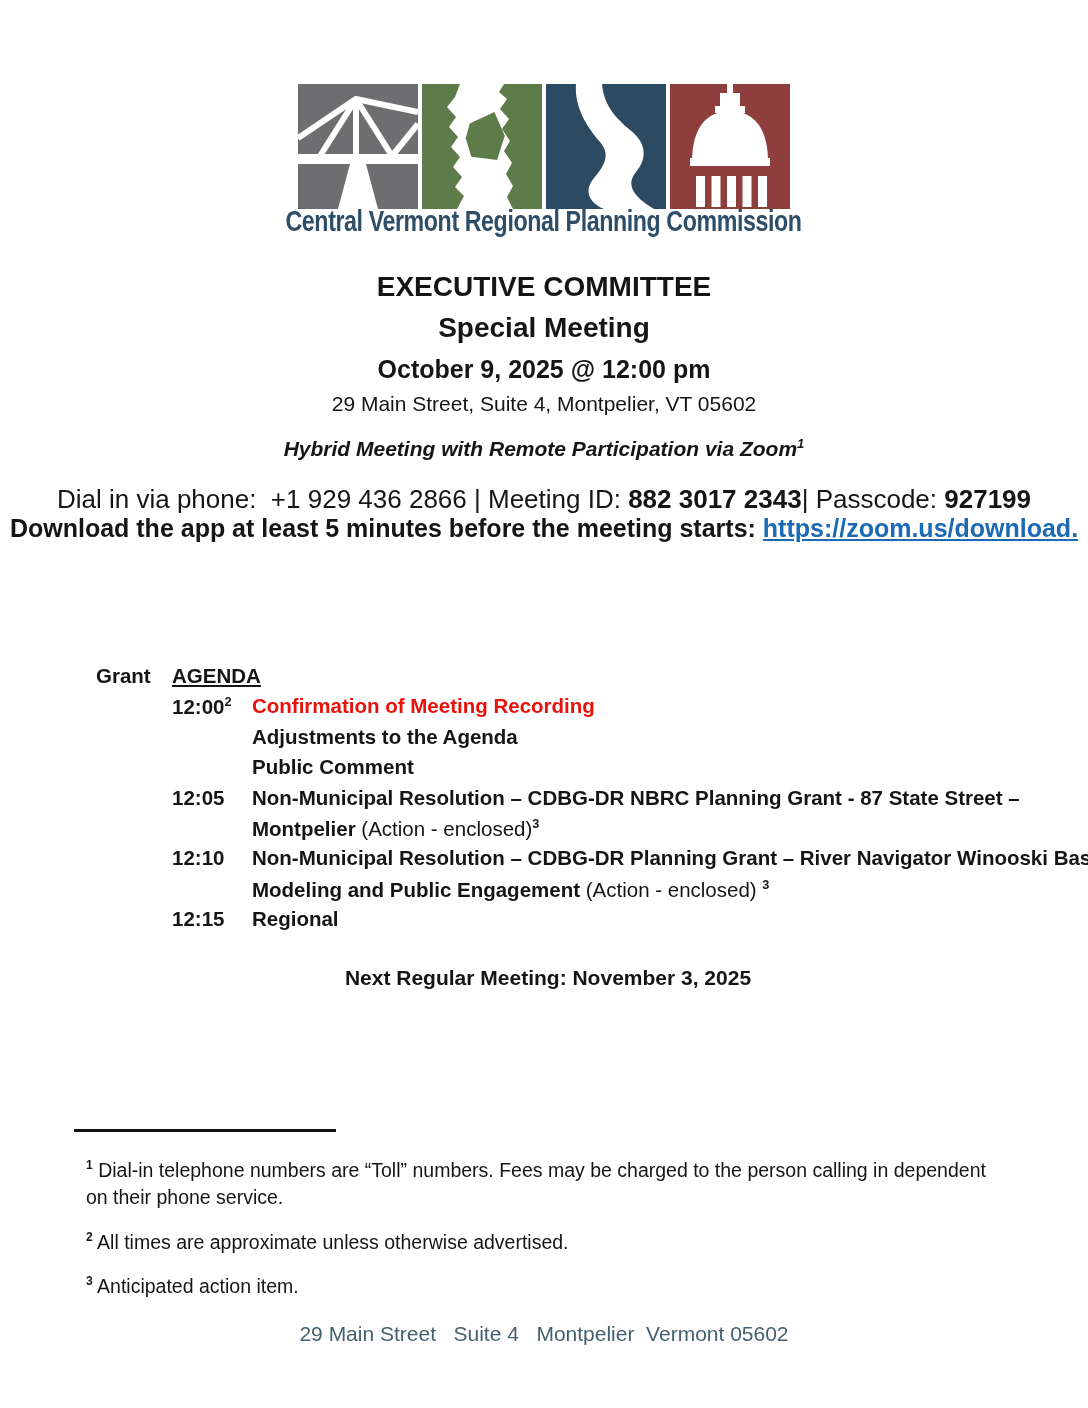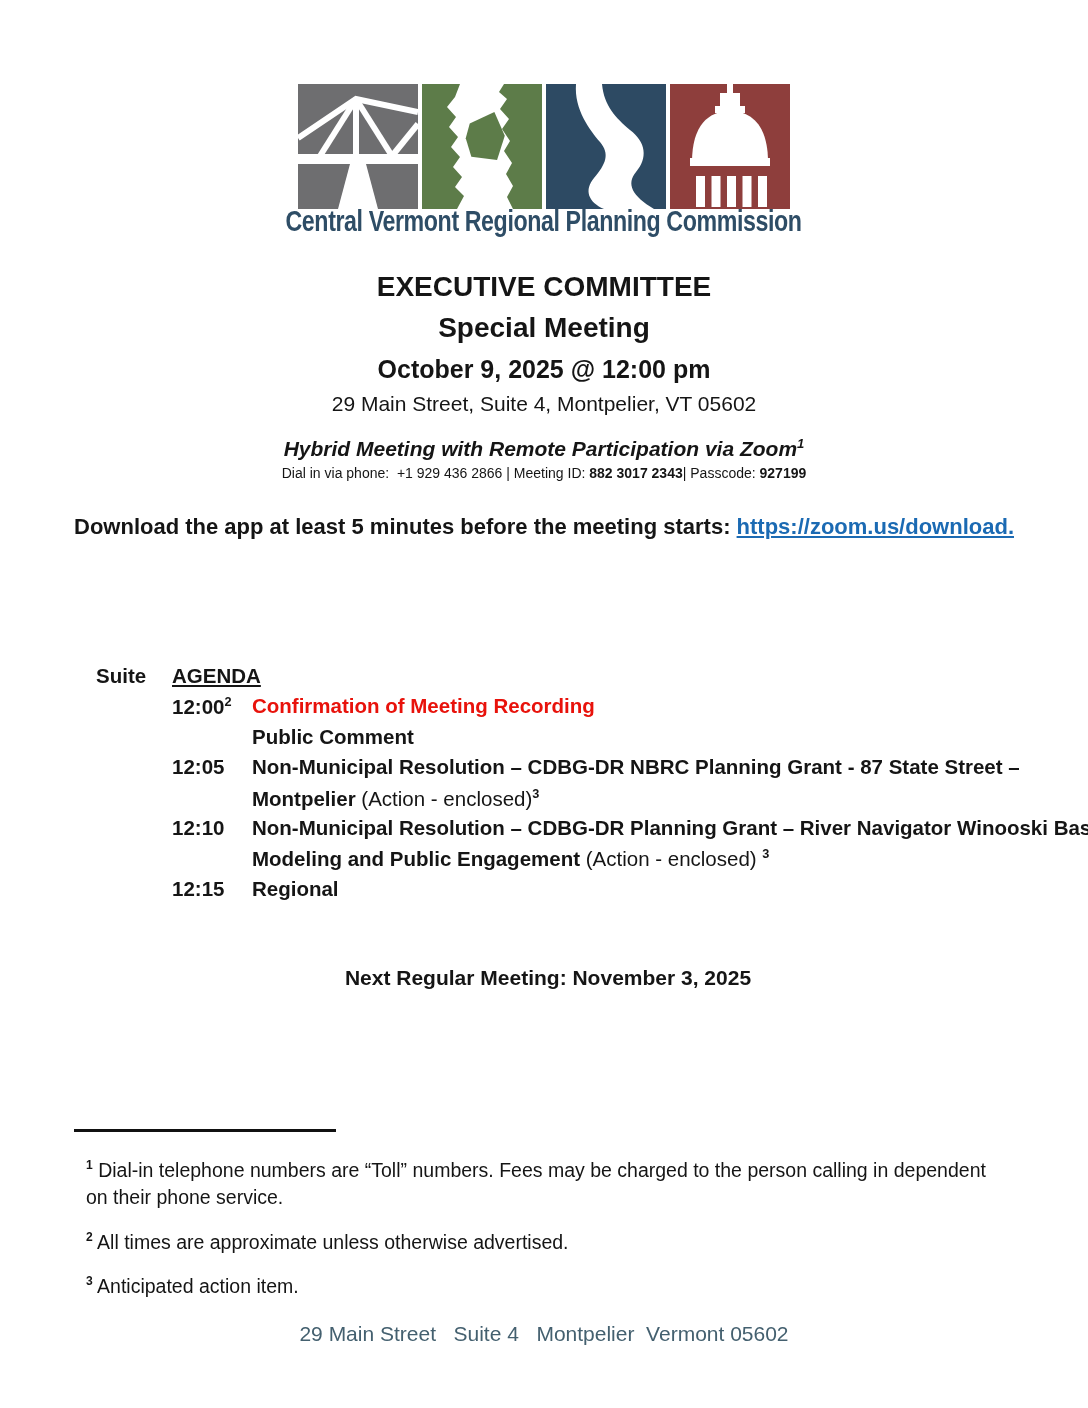--- a/index.html
+++ b/index.html
@@ -14,22 +14,22 @@
   .wordmark span { display:inline-block; transform:scaleX(0.80); transform-origin:center; white-space:nowrap; }
 
   
   .cline { position:absolute; left:0; width:100%; text-align:center; white-space:pre-wrap; }
   .t-exec   { top:271px; font-size:28px; font-weight:bold; }
   .t-sub    { top:312px; font-size:28px; font-weight:bold; }
   .t-date   { top:355px; font-size:25px; font-weight:bold; }
   .t-addr   { top:392px; font-size:21px; }
   .t-hybrid { top:436px; font-size:21px; font-weight:bold; font-style:italic; }
   .t-url    { top:453px; font-size:20.5px; }
-  .t-dial   { top:465px; font-size:14px; }
-  .t-dl     { top:514px; font-size:22px; font-weight:bold; }
+  .t-dial   { top:484px; font-size:26px; }
+  .t-dl     { top:514px; font-size:25px; font-weight:bold; }
   a.doclink { color:#1b6ab3; text-decoration:underline; cursor:pointer; }
   .bold { font-weight:bold; }
   sup { font-size:0.62em; font-weight:bold; }
 
   
   .agenda { position:absolute; left:96px; top:664px; width:992px; font-size:20.5px; font-weight:bold; }
   .arow { position:relative; height:30.4px; }
   .col-page { position:absolute; left:0; }
   .col-time { position:absolute; left:76px; }
   .col-text { position:absolute; left:156px; white-space:nowrap; }
@@ -97,26 +97,29 @@
   <div class="cline t-exec">EXECUTIVE COMMITTEE</div>
   <div class="cline t-sub">Special Meeting</div>
   <div class="cline t-date">October 9, 2025 @ 12:00 pm</div>
   <div class="cline t-addr">29 Main Street, Suite 4, Montpelier, VT 05602</div>
   <div class="cline t-hybrid"><span>Hybrid Meeting with Remote Participation via Zoom</span><sup>1</sup></div>
   <div class="cline t-dial"><span>Dial in via phone:  +1 929 436 2866 | Meeting ID: </span><span class="bold">882 3017 2343</span><span>| Passcode: </span><span class="bold">927199</span></div>
   <div class="cline t-dl"><span>Download the app at least 5 minutes before the meeting starts: </span><a class="doclink">https://zoom.us/download.</a></div>
 
   <div class="agenda">
     <div class="arow">
-      <span class="col-page">Suite</span>
+      <span class="col-page">Grant</span>
       <span class="col-time agenda-heading">AGENDA</span>
     </div>
     <div class="arow">
       <span class="col-time"><span>12:00</span><sup>2</sup></span>
       <span class="col-text red">Confirmation of Meeting Recording</span>
+    </div>
+    <div class="arow">
+      <span class="col-text">Adjustments to the Agenda</span>
     </div>
     <div class="arow">
       <span class="col-text">Public Comment</span>
     </div>
     <div class="arow">
       <span class="col-time">12:05</span>
       <span class="col-text">Non-Municipal Resolution – CDBG-DR NBRC Planning Grant - 87 State Street –</span>
     </div>
     <div class="arow">
       <span class="col-text"><span>Montpelier</span><span class="note"> (Action - enclosed)</span><sup>3</sup></span>

